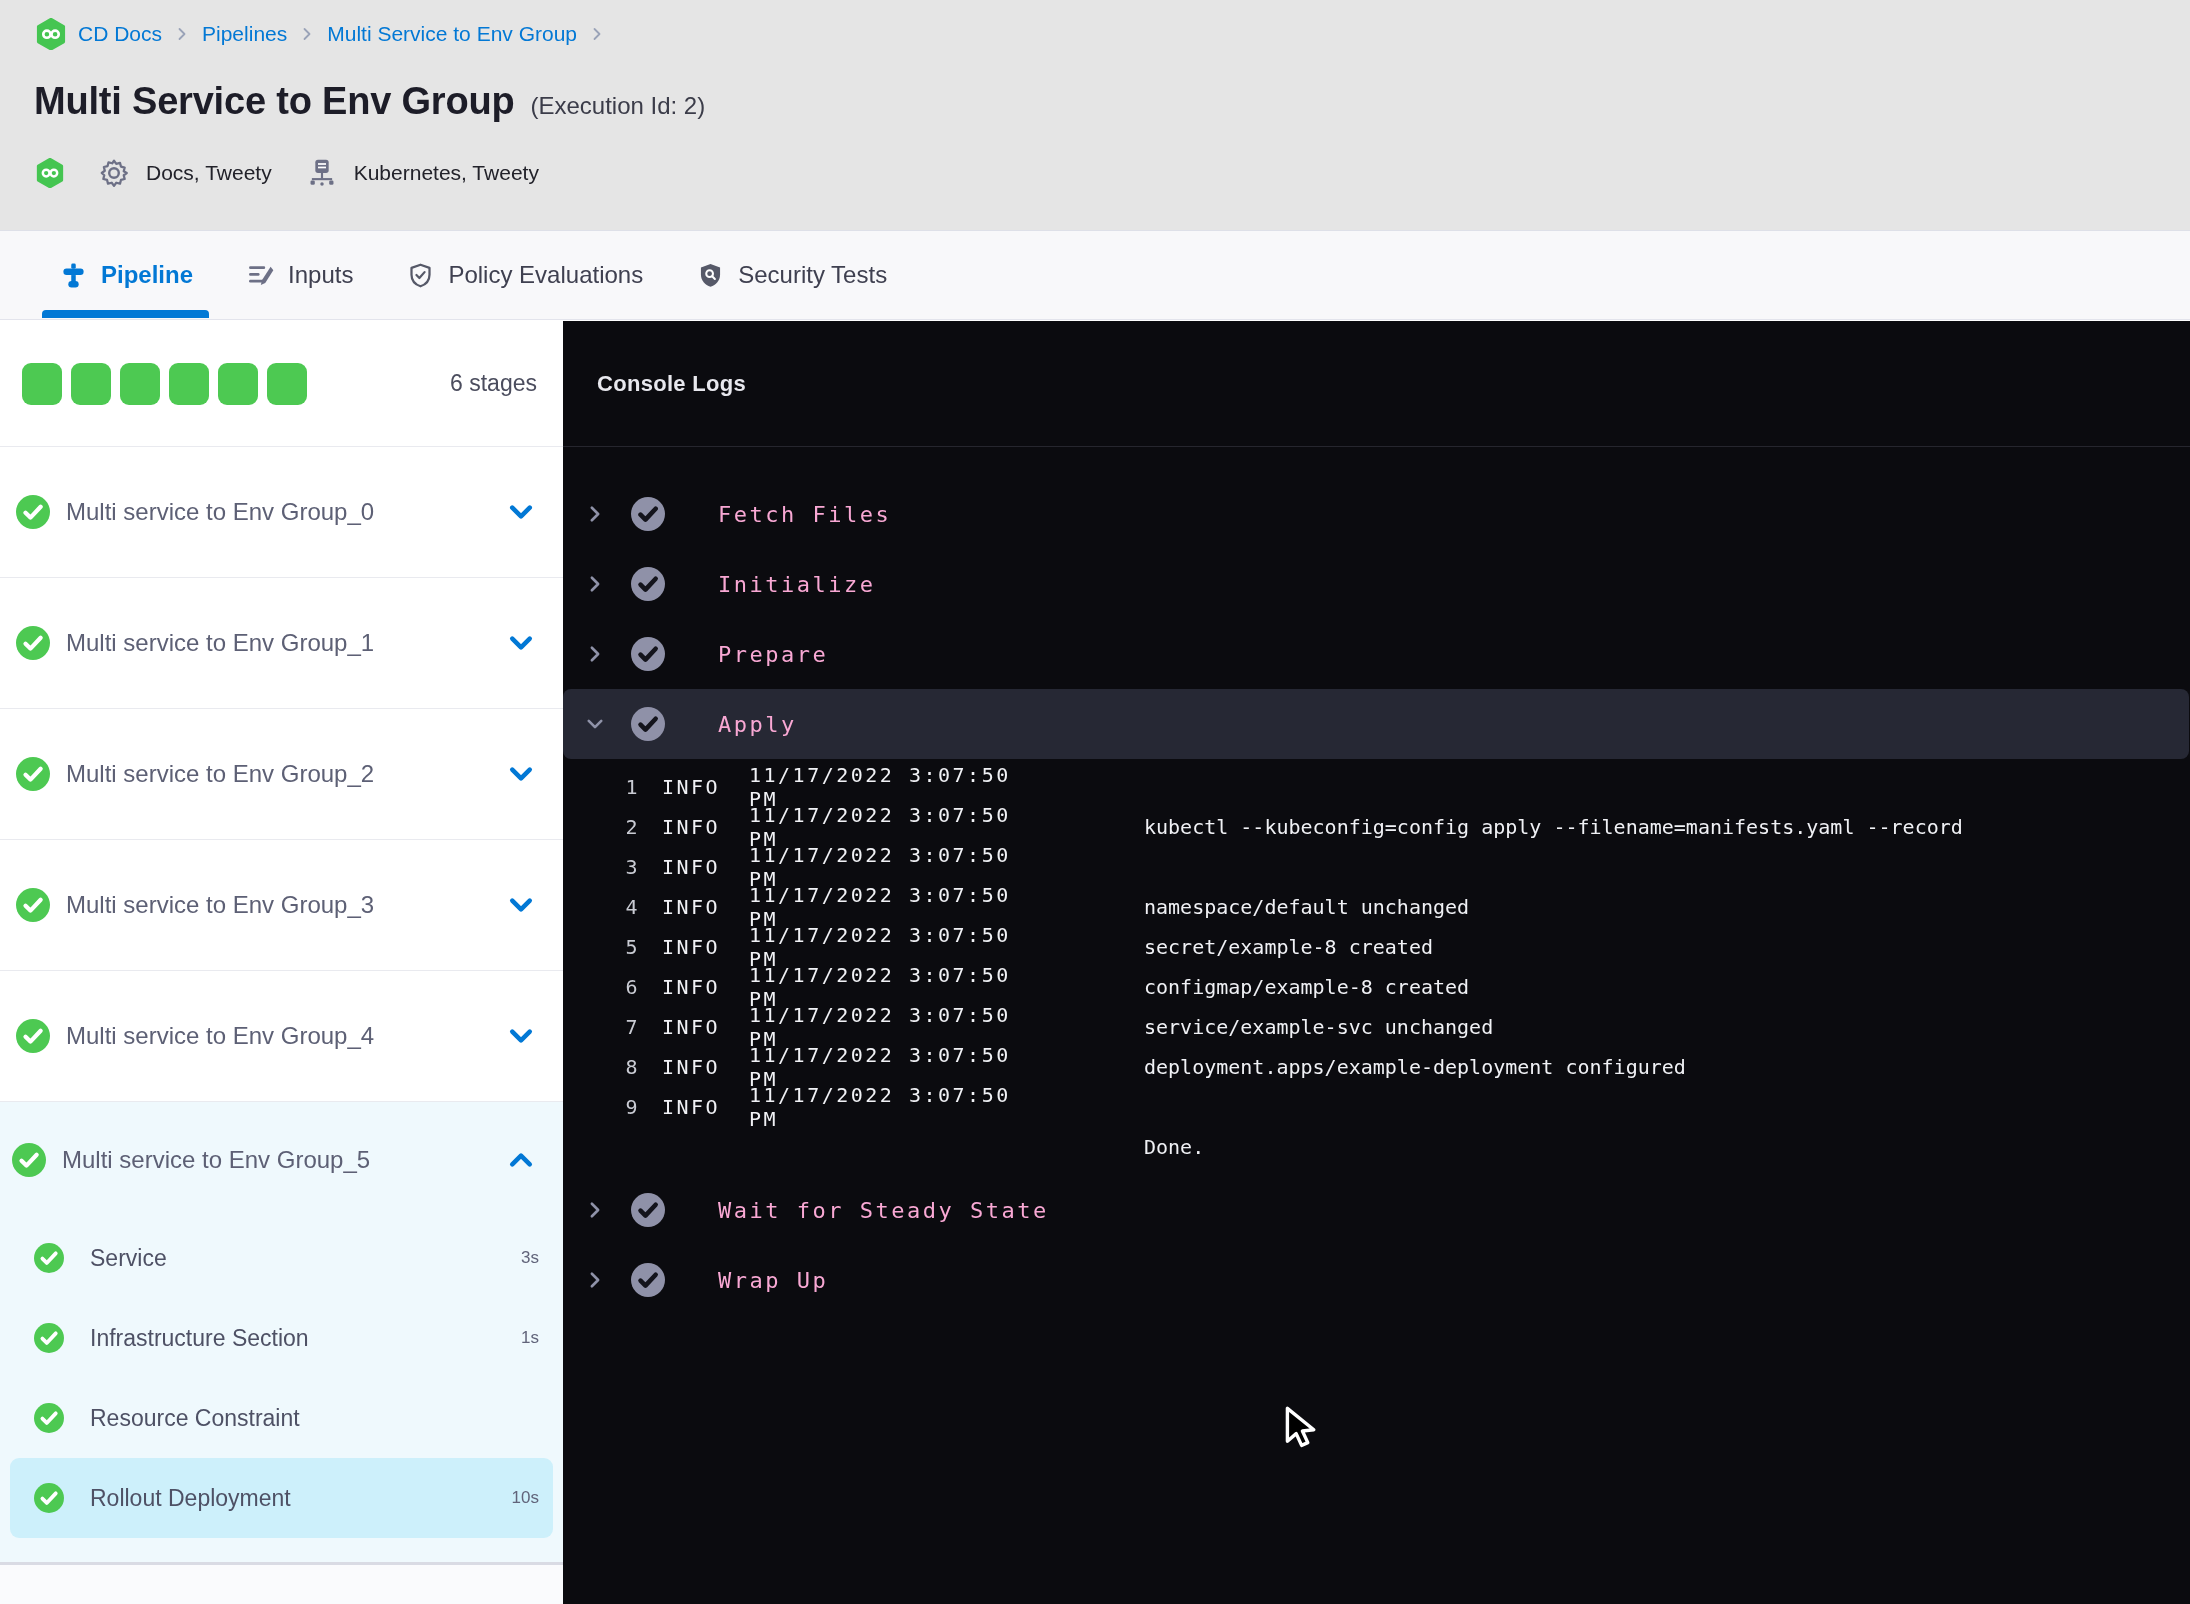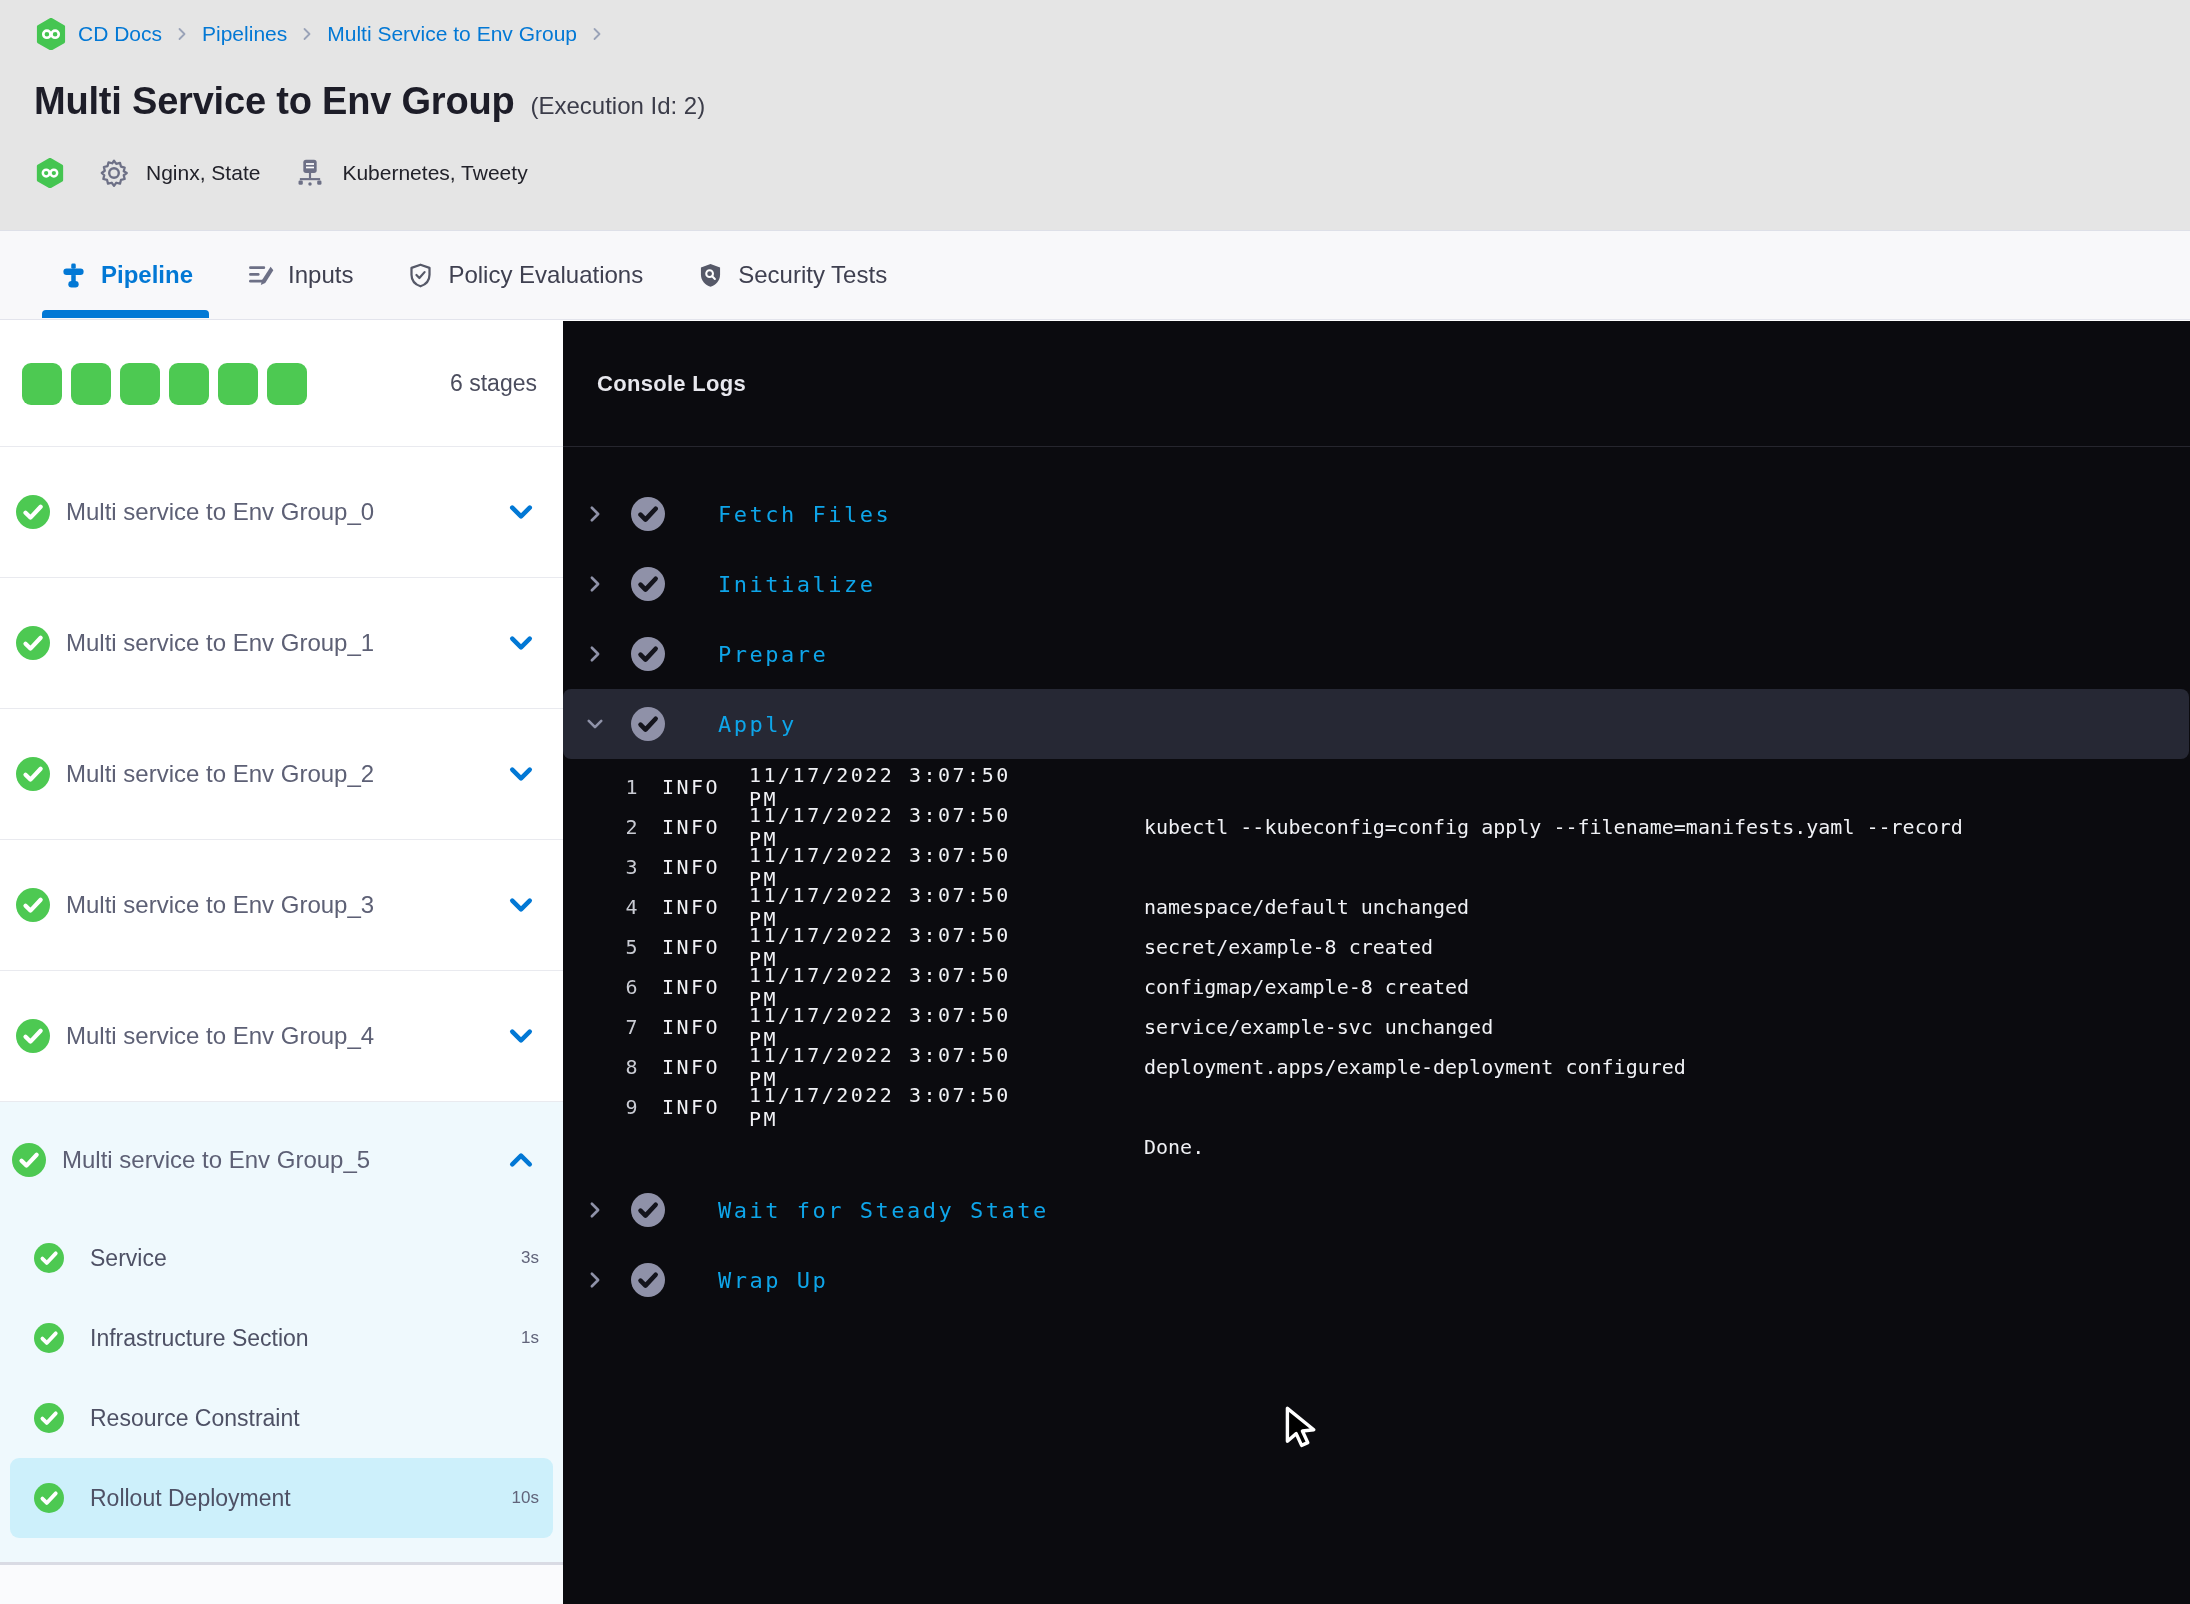--- a/index.html
+++ b/index.html
@@ -59,21 +59,21 @@
   
   .console-panel { flex:1; height:100%; background:#0b0b0f; position:relative; }
   .console-header { height:126px; border-bottom:1px solid #26262e; display:flex; align-items:center; padding-left:34px; }
   .console-title { color:#e8e8ee; font-size:22px; font-weight:700; letter-spacing:0.3px; }
   .console-steps { padding-top:32px; }
   .console-step { height:70px; display:flex; align-items:center; cursor:pointer; }
   .console-step.expanded { background:#262834; border-radius:8px; margin-right:1px; }
   .step-chev { margin-left:22px; width:20px; display:flex; flex:none; }
   .step-check { margin-left:26px; width:34px; height:34px; display:flex; flex:none; }
   .step-label { margin-left:53px; font-family:"DejaVu Sans Mono", monospace; font-size:22px;
-                letter-spacing:2.5px; color:#0ea5e9; }
+                letter-spacing:2.5px; color:#f9a8d4; }
   .log-block { padding:8px 0 8px 0; }
   .log-line { height:40px; display:flex; align-items:center;
               font-family:"DejaVu Sans Mono", monospace; font-size:20px; color:#f0f1f5; }
   .log-num   { width:42px; margin-left:35px; text-align:right; color:#c9cbd3; letter-spacing:2.5px; flex:none; }
   .log-level { width:56px; margin-left:22px; letter-spacing:2.5px; flex:none; }
   .log-ts    { width:303px; margin-left:31px; letter-spacing:2.5px; flex:none; }
   .log-msg   { margin-left:92px; white-space:pre; }
 
   .cursor { position:absolute; left:1283px; top:1406px; pointer-events:none; }
 </style>
@@ -125,21 +125,21 @@
               <circle cx="15.3" cy="13" r="2.9"></circle>
             </g>
           </svg>
         </span>
       <span class="meta-icon" id="gear-icon">
           <svg width="32" height="32" viewBox="0 0 24 24" fill="none" stroke="#6d7086">
             <circle cx="12" cy="12" r="3.6" stroke-width="1.8"></circle>
             <path stroke-width="1.7" stroke-linejoin="round" d="M12 2.8l1.7 2.3 2.8-.7.7 2.8 2.8.7-.7 2.8 2.3 1.3-2.3 1.7.7 2.8-2.8.7-.7 2.8-2.8-.7-1.7 2.3-1.7-2.3-2.8.7-.7-2.8-2.8-.7.7-2.8L2.8 12l2.3-1.7-.7-2.8 2.8-.7.7-2.8 2.8.7z"></path>
           </svg>
         </span>
-      <span class="meta-label">Nginx, State</span>
+      <span class="meta-label">Docs, Tweety</span>
       <span class="meta-icon" id="env-icon">
           <svg width="32" height="32" viewBox="0 0 24 24" fill="#6d7086">
             <rect x="7" y="2" width="10" height="10" rx="2"></rect>
             <rect x="9" y="4.6" width="6" height="1.3" fill="#fff"></rect>
             <rect x="9" y="7.2" width="6" height="1.3" fill="#fff"></rect>
             <rect x="11.2" y="12" width="1.6" height="4.2"></rect>
             <rect x="4.4" y="15.8" width="15.2" height="1.6"></rect>
             <rect x="3.4" y="17.6" width="3.2" height="3.2" rx="1"></rect>
             <rect x="17.4" y="17.6" width="3.2" height="3.2" rx="1"></rect>
             <rect x="10.7" y="18.9" width="2.6" height="2.6" rx="1.3"></rect>

